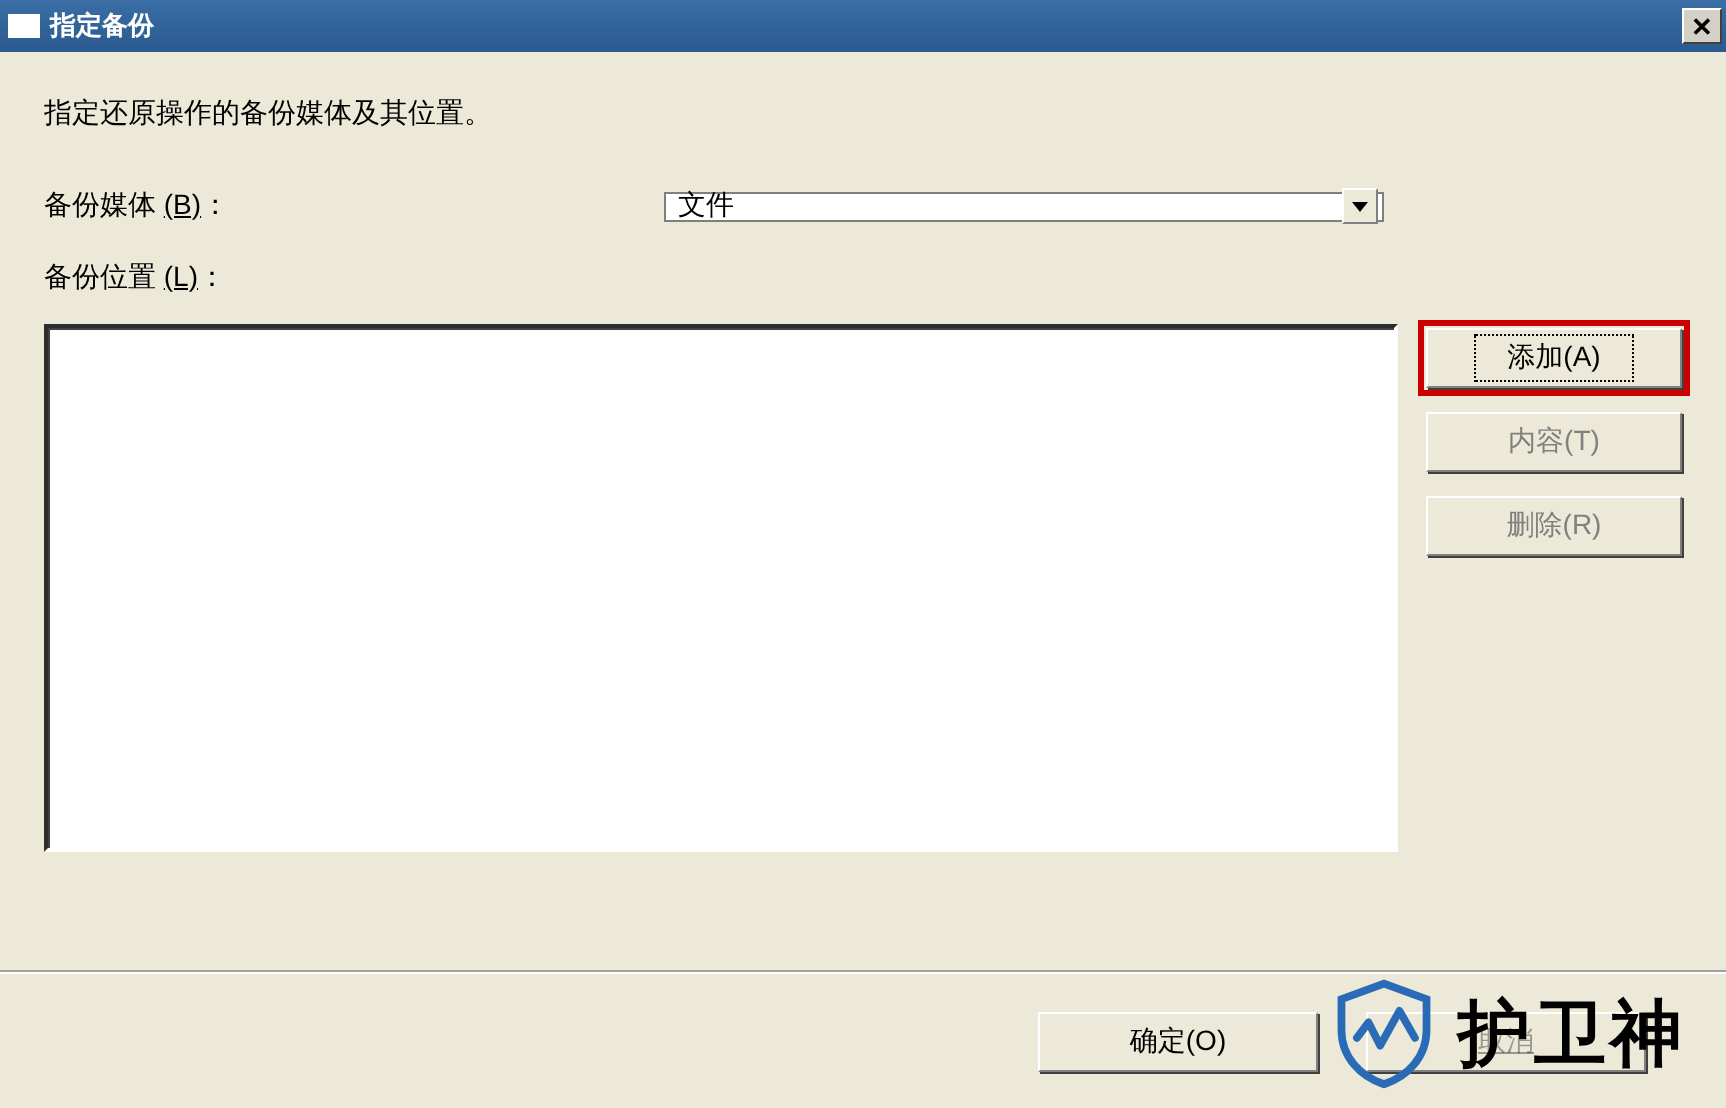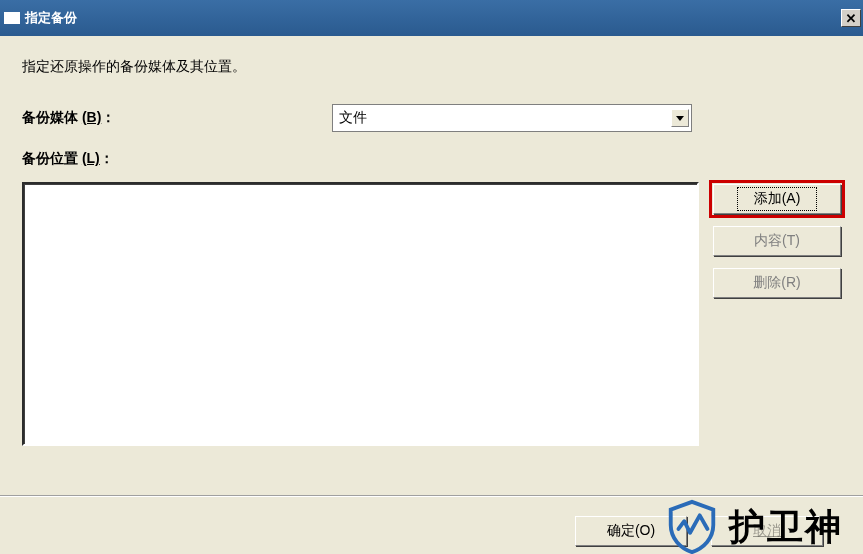--- a/index.html
+++ b/index.html
@@ -11,21 +11,21 @@
       font-family: "Microsoft YaHei", "SimSun", Tahoma, sans-serif;
       font-size: 13px;
       background: #ece9d8;
       width: 863px;
       height: 554px;
       overflow: hidden;
       position: relative;
     }
     .titlebar {
       background: linear-gradient(to bottom, #3a6ea5 0%, #2a5a8f 100%);
-      height: 36px;
+      height: 26px;
       display: flex;
       align-items: center;
       justify-content: space-between;
       padding: 0 2px 0 4px;
       color: white;
       font-weight: bold;
       font-size: 13px;
     }
     .titlebar-left {
       display: flex;
@@ -67,29 +67,28 @@
     }
     .form-row {
       display: flex;
       align-items: center;
       margin-bottom: 18px;
     }
     .form-label {
       width: 310px;
       font-size: 14px;
       color: #000;
-      font-weight: bold;
     }
     .form-label .hotkey {
       text-decoration: underline;
     }
     .dropdown {
       flex: 1;
       max-width: 360px;
-      height: 28px;
+      height: 15px;
       background: #fff;
       border: 1px solid #7f7f7f;
       display: flex;
       align-items: center;
       justify-content: space-between;
       padding: 0 2px 0 6px;
       font-size: 14px;
       cursor: pointer;
     }
     .dropdown-arrow {
@@ -169,21 +168,21 @@
       height: 68px;
       border-top: 1px solid #fff;
       box-shadow: 0 -1px 0 #a0a0a0;
       display: flex;
       align-items: center;
       justify-content: flex-end;
       gap: 24px;
       padding: 0 40px 0 0;
     }
     .bottom-btn {
-      width: 112px;
+      width: 140px;
       height: 30px;
       background: #ece9d8;
       border: 1px solid #fff;
       border-right-color: #808080;
       border-bottom-color: #808080;
       box-shadow: 1px 1px 0 #404040;
       font-size: 14px;
       cursor: pointer;
       display: flex;
       align-items: center;

